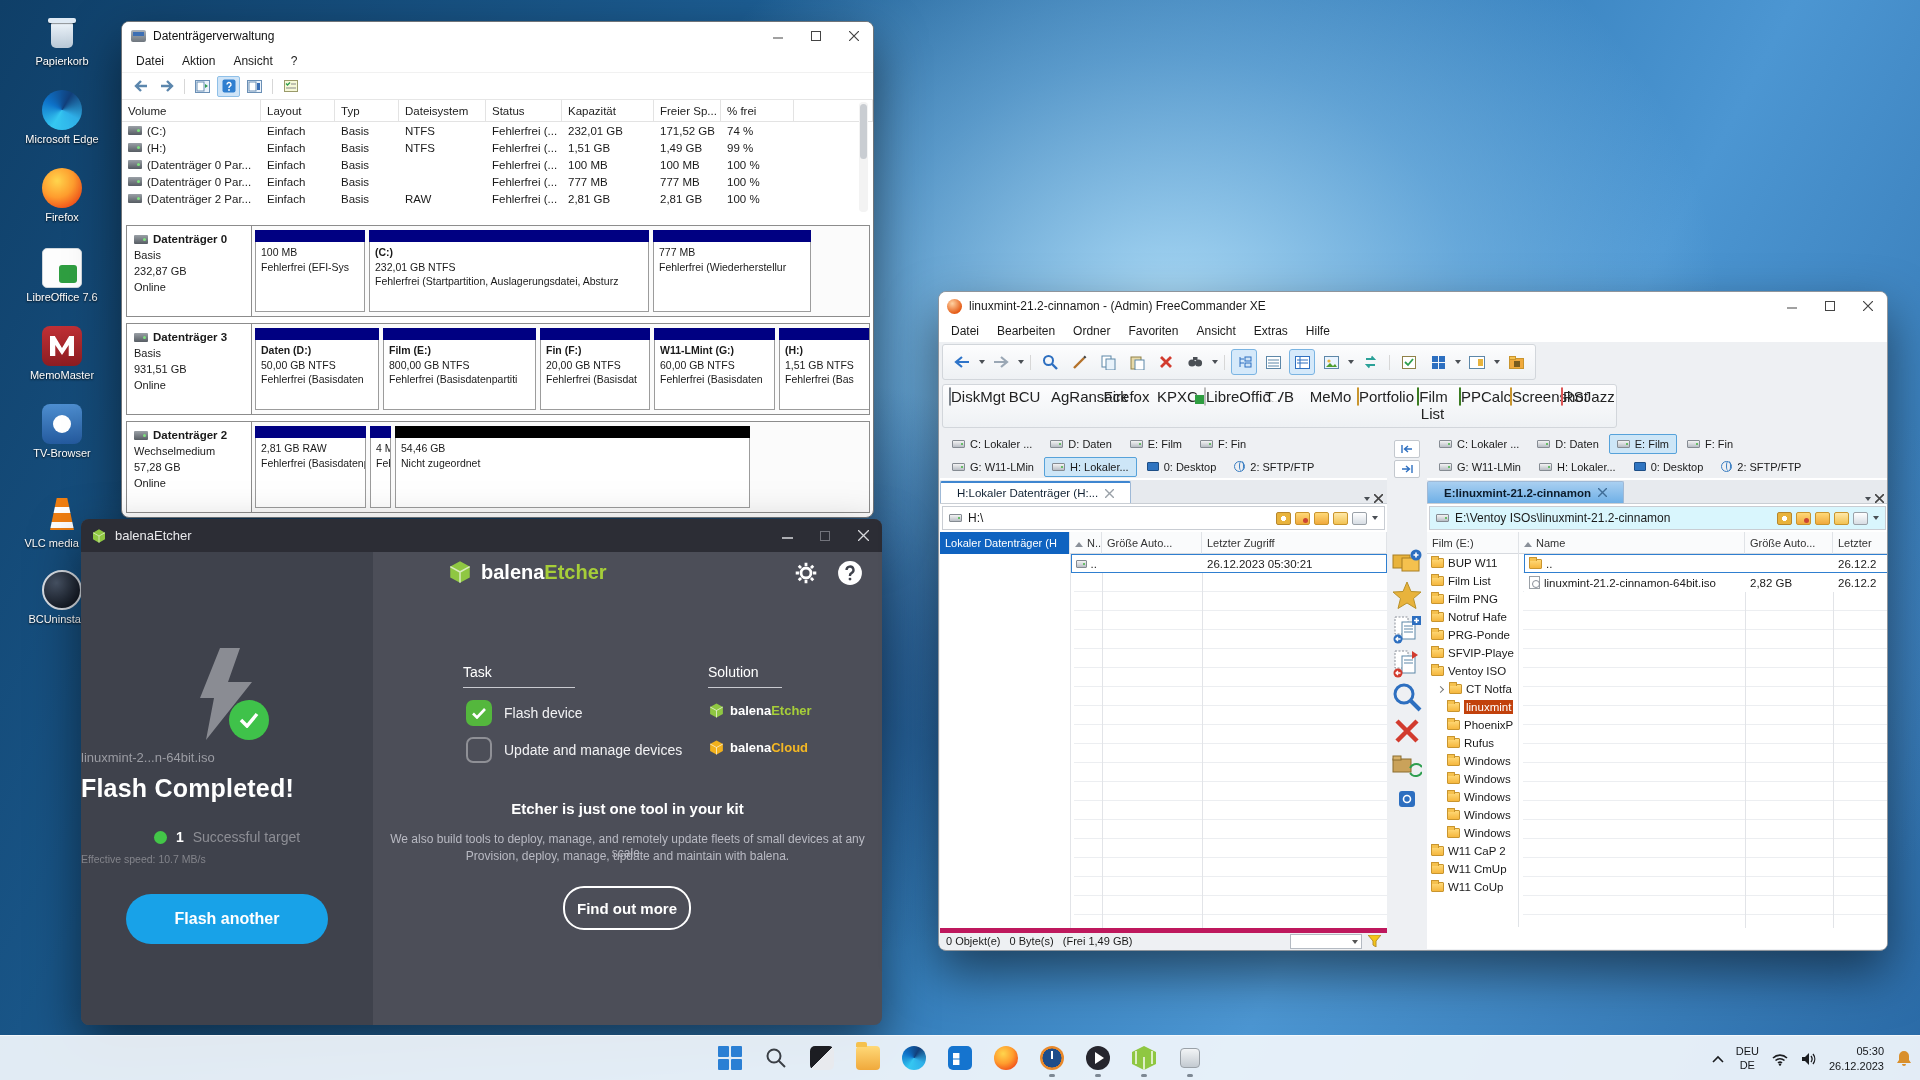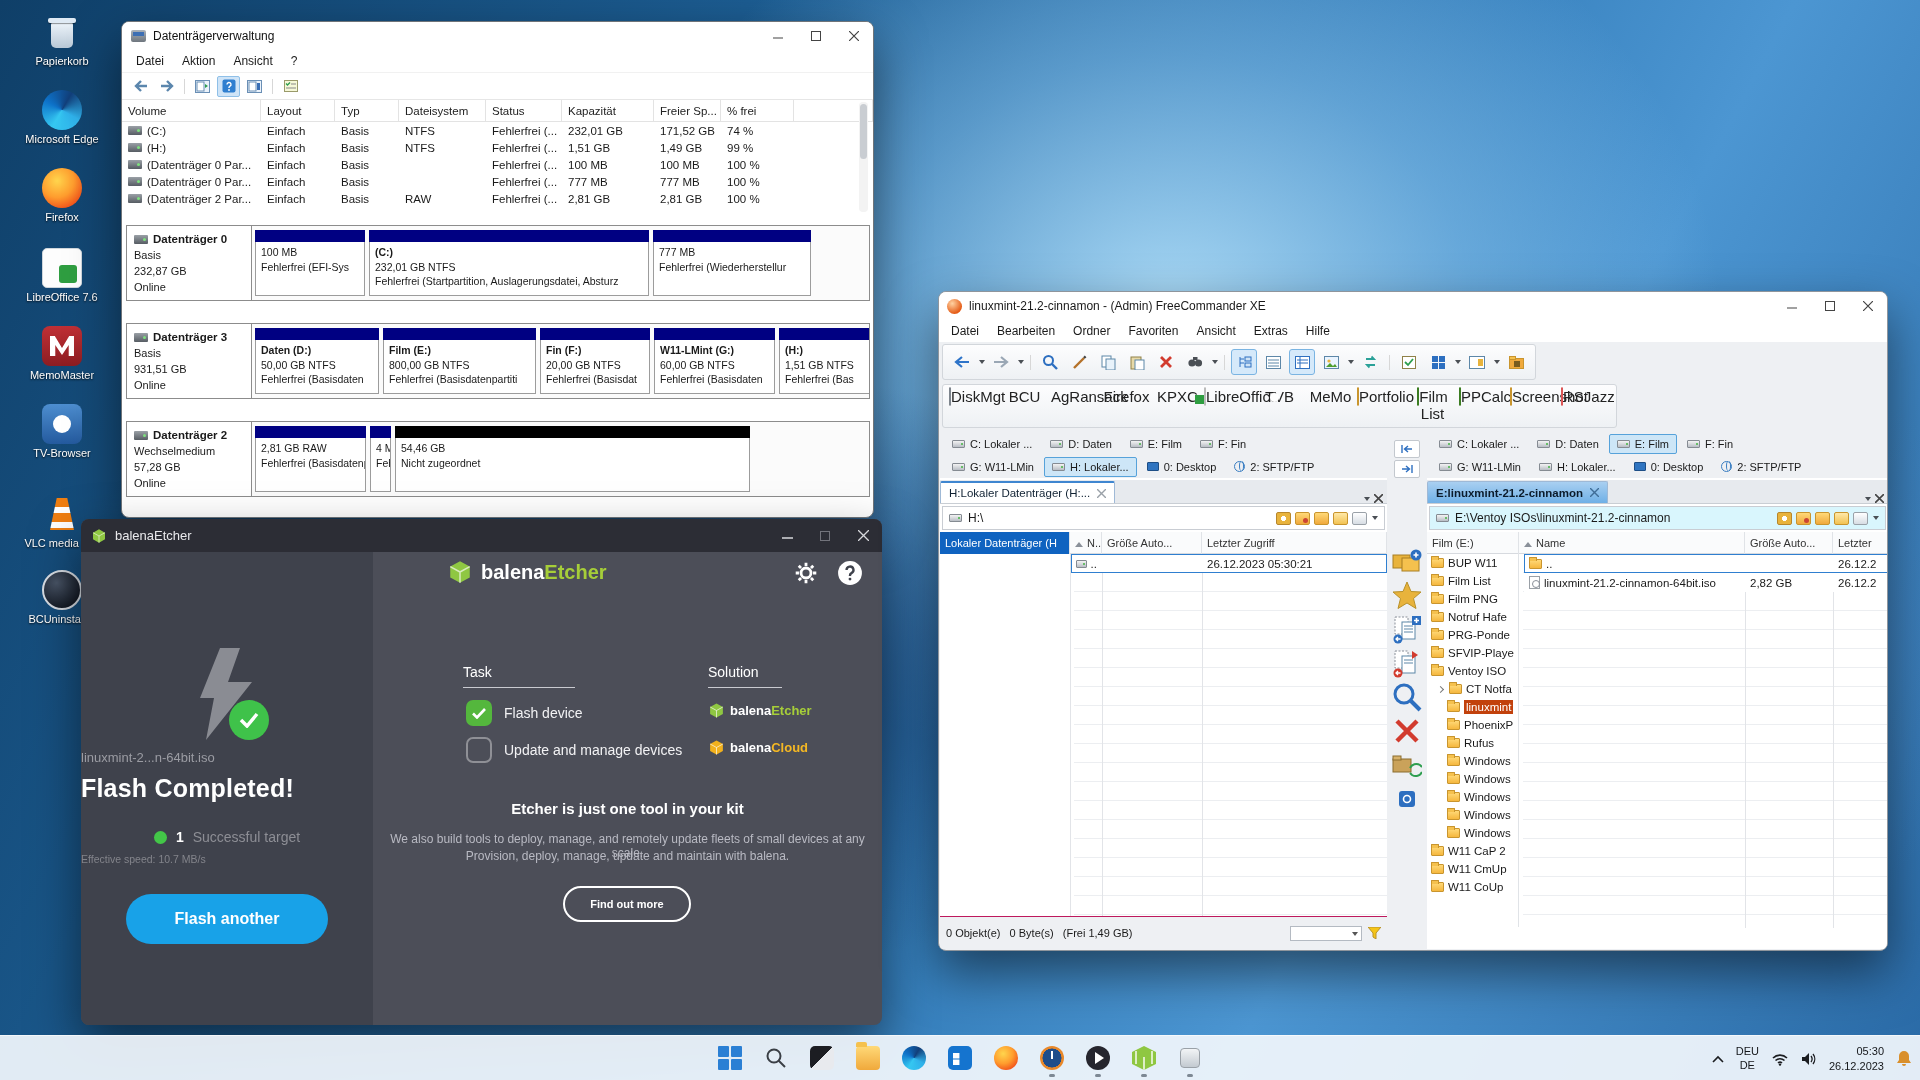--- a/index.html
+++ b/index.html
@@ -49,21 +49,21 @@
 .dm-grid{display:grid;grid-template-columns:139px 74px 64px 87px 76px 92px 67px 73px 1fr;align-items:center}
 .dm-head{height:22px;font-size:11.5px;color:#222;border-bottom:1px solid #e3e3e3}
 .dm-head span{height:22px;line-height:22px;padding:0 6px;border-right:1px solid #e3e3e3;overflow:hidden;white-space:nowrap}
 .dm-row{height:17px;font-size:11.5px}
 .dm-row>span{padding:0 6px;white-space:nowrap;overflow:hidden}
 .vol{display:flex;align-items:center;gap:5px;padding-left:6px}
 .volico{flex:none;width:14px;height:9px;background:linear-gradient(#9aa0a6,#565c63);border-radius:1px;position:relative}
 .volico::after{content:"";position:absolute;right:2px;top:3px;width:3px;height:3px;background:#7ee07e;border-radius:50%}
 .dmscroll{position:absolute;right:5px;top:80px;width:9px;height:110px;background:#f3f3f3;border-radius:4px}
 .dmscroll i{position:absolute;left:1px;top:2px;width:7px;height:55px;background:#c9cdd2;border-radius:4px}
-.strip{position:absolute;left:4px;width:744px;height:76px;border:1px solid #8c8c8c;background:#404040;display:flex}
+.strip{position:absolute;left:4px;width:744px;height:92px;border:1px solid #8c8c8c;background:#404040;display:flex}
 .s0{top:203px}.s1{top:301px}.s2{top:399px}
 .slabel{width:125px;border-right:1px solid #8c8c8c;padding:5px 7px;font-size:11px;line-height:1.45;background:#fff}
 .sname{font-weight:bold;font-size:11.5px;display:flex;align-items:center;gap:5px;white-space:nowrap}
 .parts{position:relative;flex:1;background:#fbfbfb;padding:4px 0 4px 3px;display:flex;overflow:hidden}
 .part{display:flex;flex-direction:column;margin-right:4px;flex:none}
 .pbar{height:12px;background:#000082}
 .part.unalloc .pbar{background:#000}
 .pbody{flex:1;border:1px solid #9c9c9c;border-top:none;background:#fff;padding:3px 5px;font-size:10.5px;line-height:1.4;overflow:hidden;white-space:nowrap}
 .pt{font-weight:bold}
 
@@ -88,21 +88,21 @@
 .et-check{position:absolute;width:26px;height:26px;border-radius:7px}
 .et-check.on{background:#54b73d;display:flex;align-items:center;justify-content:center}
 .et-check.off{border:2px solid #8f9096}
 .et-tasklab{position:absolute;font-size:14px;color:#f2f2f4}
 .et-sol{position:absolute;display:flex;align-items:center;gap:5px;font-size:13px;font-weight:bold}
 .et-sol .grn{color:#a6ce39}.et-sol .yel{color:#f5b823}
 .et-kit{position:absolute;left:0;width:100%;text-align:center}
 .kit-h{top:248px;font-size:15px;font-weight:bold}
 .kit-l1{top:280px;font-size:12px;color:#b9bac3}
 .kit-l2{top:297px;font-size:12px;color:#b9bac3}
-.et-more{position:absolute;left:190px;top:334px;width:128px;height:36px;border:2px solid #fff;border-radius:21px;display:flex;align-items:center;justify-content:center;font-size:11px;font-weight:bold;cursor:pointer}
+.et-more{position:absolute;left:190px;top:334px;width:128px;height:44px;border:2px solid #fff;border-radius:21px;display:flex;align-items:center;justify-content:center;font-size:15px;font-weight:bold;cursor:pointer}
 
 #fc{left:938px;top:291px;width:950px;height:660px;background:#eef0f3;border:1px solid #8f959c;font-size:12px}
 .fc-titlebar{height:28px;background:#fff;display:flex;align-items:center;gap:7px;padding-left:8px}
 .fcico{width:15px;height:15px;border-radius:50%;background:radial-gradient(circle at 35% 30%,#ffd2a1,#e55d18 70%)}
 .fc-menubar{height:22px;background:#fff;display:flex;align-items:center;padding-left:3px;font-size:12px}
 .fc-menubar span{padding:2px 9px}
 .fc-tools{position:absolute;left:3px;top:52px;height:36px;display:flex;align-items:center;gap:3px;padding:0 6px;background:linear-gradient(#fdfdfe,#eef1f4);border:1px solid #d2d6db;border-radius:3px}
 .tb{width:26px;height:26px;display:flex;align-items:center;justify-content:center;border:1px solid transparent;border-radius:3px}
 .tb.sel{background:#d5e9fa;border-color:#7ab4e2}
 .car{width:0;height:0;border-left:3.5px solid transparent;border-right:3.5px solid transparent;border-top:4px solid #4a4f55;margin-left:1px}
@@ -130,21 +130,21 @@
 .drvrow{position:absolute;left:0;width:100%;height:23px;display:flex;align-items:center;gap:2px;padding-left:4px;background:#eef0f3}
 .r1{top:0}.r2{top:23px}
 .drv{height:20px;display:inline-flex;align-items:center;gap:5px;padding:0 7px;font-size:11px;border:1px solid transparent;border-radius:2px;white-space:nowrap}
 .drv.sel{background:#cde6f7;border-color:#56a2da}
 .ic-disk{width:13px;height:8px;background:linear-gradient(#f3f3f3,#b9bec5);border:1px solid #858b92;border-radius:1px;position:relative}
 .ic-disk::after{content:"";position:absolute;right:1px;top:2px;width:2px;height:2px;background:#42b542;border-radius:50%}
 .ic-mon{width:12px;height:9px;background:#2f74c0;border:1px solid #1d4e86;border-radius:1px}
 .ic-globe{width:11px;height:11px;border-radius:50%;border:1.5px solid #3a7ec2;position:relative}
 .ic-globe::after{content:"";position:absolute;left:40%;top:-1px;width:3px;height:10px;border-radius:50%;border:1px solid #3a7ec2;border-top:none;border-bottom:none}
 .tabbar{position:absolute;left:0;top:48px;width:100%;height:24px;background:#e7eaee;border-bottom:1px solid #c9ced4;display:flex;align-items:flex-end}
-.tab{height:22px;display:flex;align-items:center;gap:7px;padding:0 8px;font-size:11.5px;border:1px solid #9fb9d6;border-bottom:none;border-radius:2px 2px 0 0}
+.tab{height:22px;display:flex;align-items:center;gap:7px;padding:0 16px;font-size:11.5px;border:1px solid #9fb9d6;border-bottom:none;border-radius:2px 2px 0 0}
 .tab.plain{background:#fff;border-top:2px solid #3f86d0;color:#123}
 .tab.blue{background:linear-gradient(#a9cff1,#6fb0e6);font-weight:bold;color:#0b1b2b}
 .tabbtns{margin-left:auto;display:flex;align-items:center;gap:4px;padding-right:4px}
 .xg{width:9px;height:9px}
 .addr{position:absolute;left:2px;right:2px;top:74px;height:24px;background:#fff;border:1px solid #c9cdd3;display:flex;align-items:center;gap:6px;padding:0 6px;font-size:12px}
 .addr.cy{background:#d9f6fd}
 .aicons{margin-left:auto;display:flex;align-items:center;gap:4px}
 .ai{width:15px;height:13px;border-radius:2px}
 .ai1{background:radial-gradient(circle at 50% 50%,#fff 30%,#e8b33c 32%);border:1px solid #b8872b}
 .ai2{background:linear-gradient(#ffd978,#f0a93c);border:1px solid #c9952e;position:relative}
@@ -163,21 +163,21 @@
 .fcell{height:100%;display:flex;align-items:center;gap:4px;padding:0 5px;overflow:hidden;white-space:nowrap}
 .fo{flex:none;width:13px;height:10px;background:linear-gradient(#ffd978,#f5b73e);border:1px solid #c9952e;border-radius:1px;position:relative}
 .fo::before{content:"";position:absolute;top:-3px;left:-1px;width:6px;height:3px;background:#f5c14e;border:1px solid #c9952e;border-bottom:none;border-radius:1px 1px 0 0}
 .isoico{flex:none;width:11px;height:13px;background:#fff;border:1px solid #9aa0a6;position:relative}
 .isoico::after{content:"";position:absolute;left:2px;top:3px;width:6px;height:6px;border-radius:50%;border:1.5px solid #8a9099}
 .rtree{position:absolute;left:0;top:122px;width:92px;bottom:22px;overflow:hidden;background:#fff;border-right:1px solid #e0e3e7}
 .titem{height:18px;display:flex;align-items:center;gap:4px;font-size:11.5px;white-space:nowrap;overflow:hidden}
 .lv0{padding-left:4px}.lv1{padding-left:20px}
 .titem .sel-t{background:#c2410c;color:#fff;padding:1px 2px}
 .exp{width:5px;height:5px;border:solid #777;border-width:1.5px 1.5px 0 0;transform:rotate(45deg);margin-left:-9px;margin-right:2px;flex:none}
-.fstat{position:absolute;left:0;right:0;bottom:0;height:21px;background:#eef0f3;border-top:1px solid #be185d;display:flex;align-items:center;gap:6px;padding:16px 6px;font-size:11px}
+.fstat{position:absolute;left:0;right:0;bottom:0;height:21px;background:#eef0f3;border-top:5px solid #be185d;display:flex;align-items:center;gap:6px;padding:0 6px;font-size:11px}
 .fstat .txt{white-space:pre}
 .combo{margin-left:auto;width:72px;height:15px;border:1px solid #b4bac2;background:#fff;position:relative}
 .combo::after{content:"";position:absolute;right:3px;top:5px;width:0;height:0;border-left:3.5px solid transparent;border-right:3.5px solid transparent;border-top:4px solid #555}
 .mid-top{margin-top:8px;display:flex;flex-direction:column;gap:2px;align-items:center}
 .midbtn{width:26px;height:18px;border:1px solid #c3c8ce;background:#fff;display:flex;align-items:center;justify-content:center;border-radius:2px}
 .mid-ico{width:32px;height:34px;display:flex;align-items:center;justify-content:center}
 
 #tbar{position:absolute;left:0;top:1035px;width:1920px;height:45px;background:rgba(241,246,252,.93);border-top:1px solid rgba(255,255,255,.6)}
 .tb-center{position:absolute;left:50%;top:2px;transform:translateX(-50%);display:flex;align-items:center;gap:6px}
 .tbi{width:40px;height:40px;border-radius:5px;display:flex;align-items:center;justify-content:center;position:relative}

